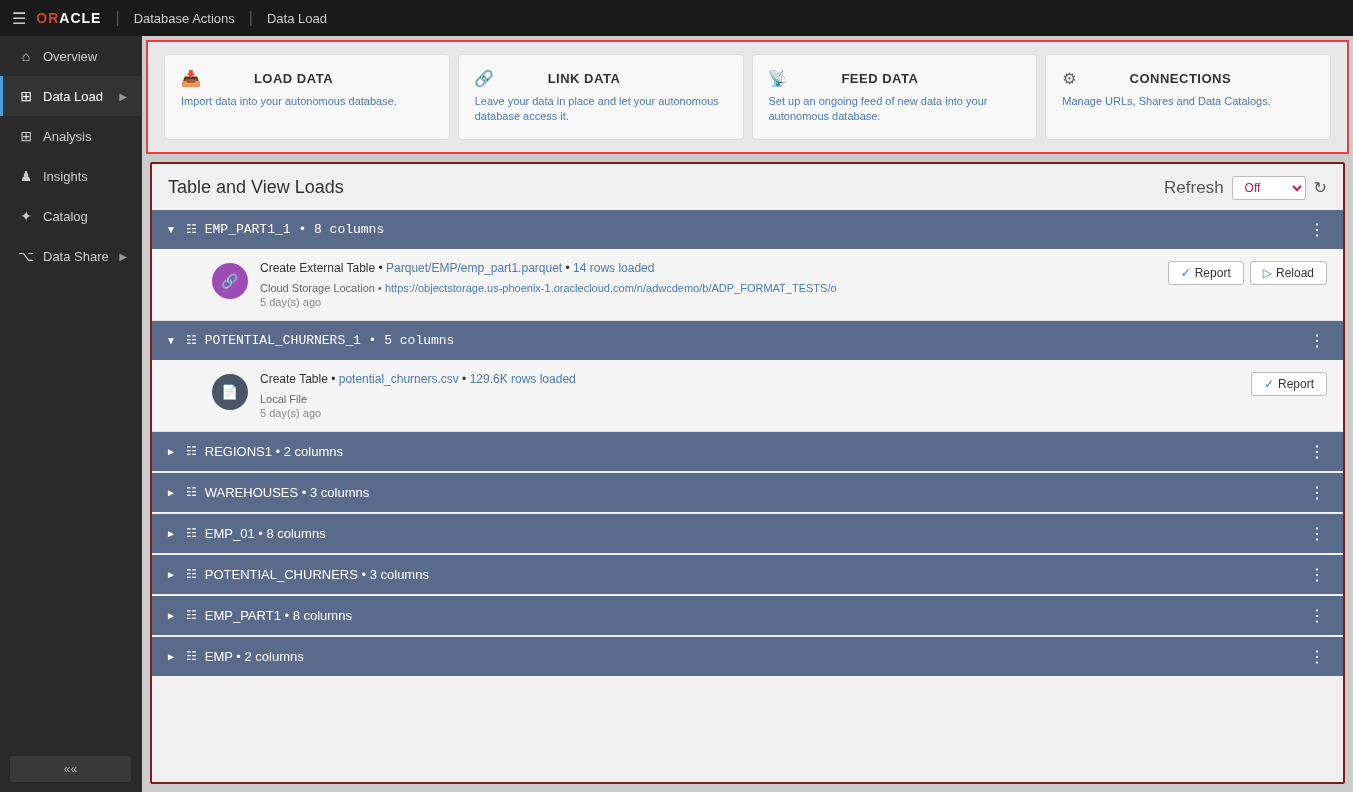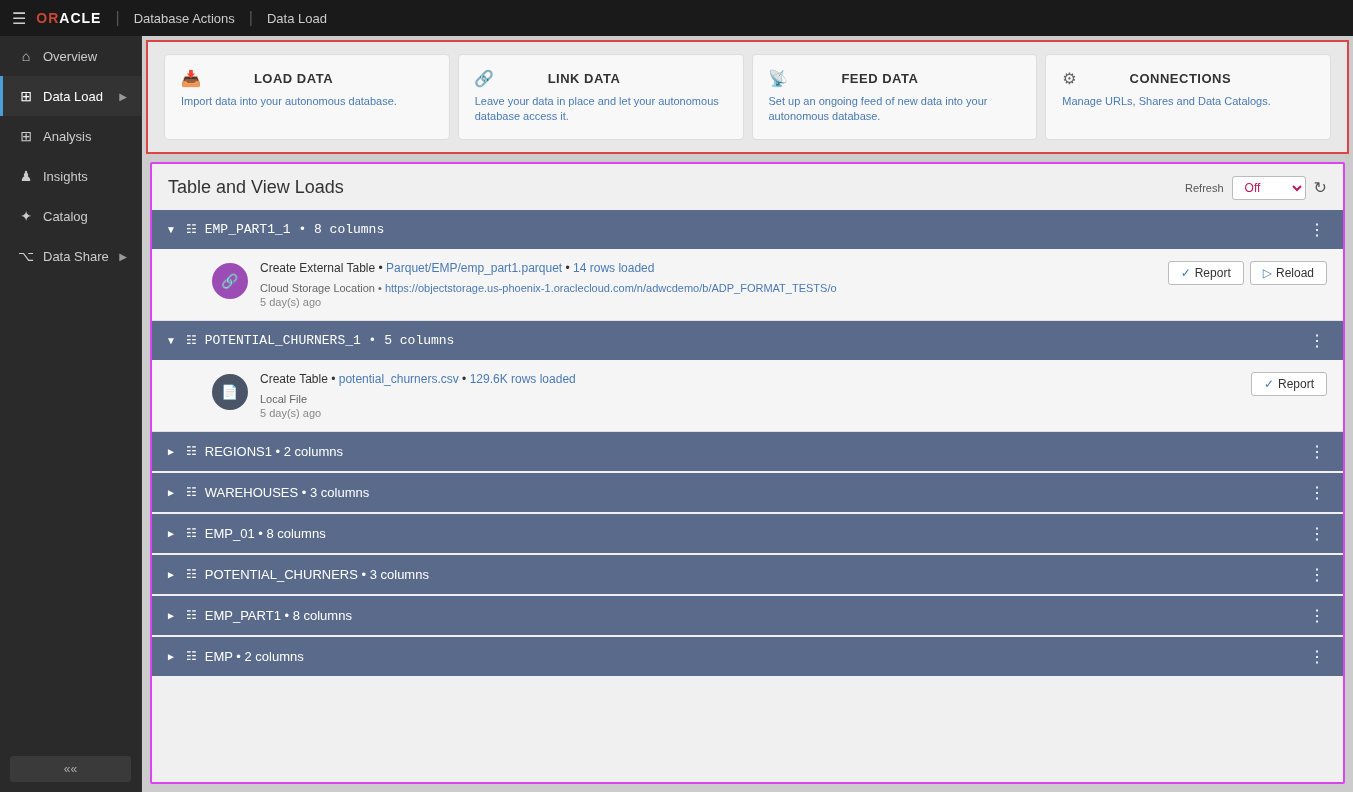--- a/index.html
+++ b/index.html
@@ -108,21 +108,21 @@
     .loads-header {
       display: flex;
       align-items: center;
       justify-content: space-between;
       padding: 12px 16px 10px;
       background: #f0f0f0;
       flex-shrink: 0;
     }
     .loads-title { font-size: 18px; color: #333; font-weight: 400; }
     .loads-controls { display: flex; align-items: center; gap: 8px; }
-    .refresh-label { font-size: 11px; color: #555; }
+    .refresh-label { font-size: 17px; color: #555; }
     .refresh-select {
       background: #fff;
       border: 1px solid #bbb;
       padding: 3px 8px;
       font-size: 12px;
       color: #be185d;
       border-radius: 3px;
       cursor: pointer;
     }
     .refresh-btn {
@@ -290,21 +290,21 @@
   </div>
         <div class="action-card">
     <div class="card-header">
       <span class="card-icon">⚙</span>
       <span class="card-title">CONNECTIONS</span>
     </div>
     <div class="card-desc">Manage URLs, Shares and Data Catalogs.</div>
   </div>
       </div>
 
-    <div class="loads-section" style="flex:1; display:flex; flex-direction:column; overflow:hidden; background:#f0f0f0; border:2px solid #d946ef; border-radius:2px;">
+    <div class="loads-section" style="flex:1; display:flex; flex-direction:column; overflow:hidden; background:#f0f0f0; border:2px solid #7f1d1d; border-radius:2px;">
       <div class="loads-header">
         <span class="loads-title">Table and View Loads</span>
         <div class="loads-controls">
           <span class="refresh-label">Refresh</span>
           <select class="refresh-select" id="refresh-select"><option value="Off">Off</option><option value="5 sec">5 sec</option><option value="10 sec">10 sec</option><option value="30 sec">30 sec</option></select>
           <button class="refresh-btn">↻</button>
         </div>
       </div>
       <div class="loads-list" id="loads-list">
       <div class="load-group-header">

